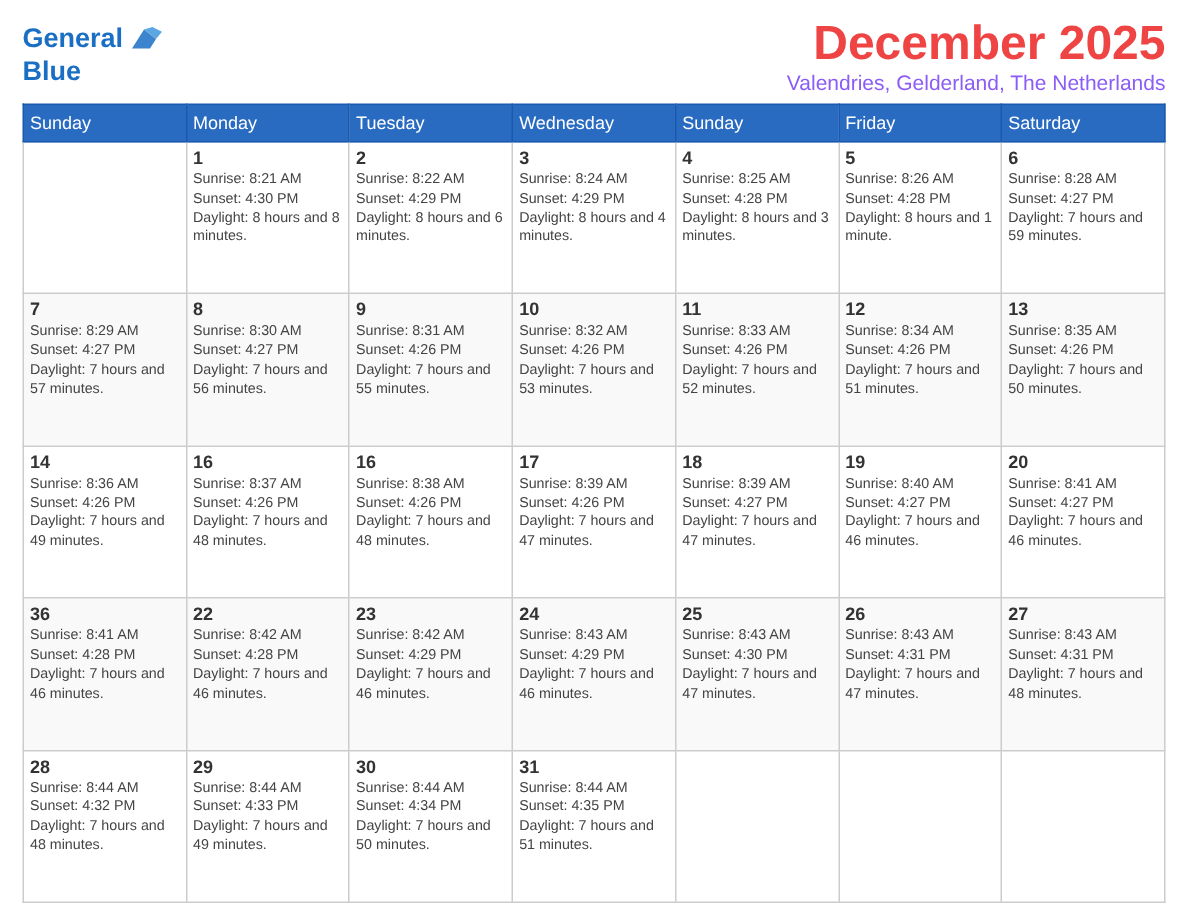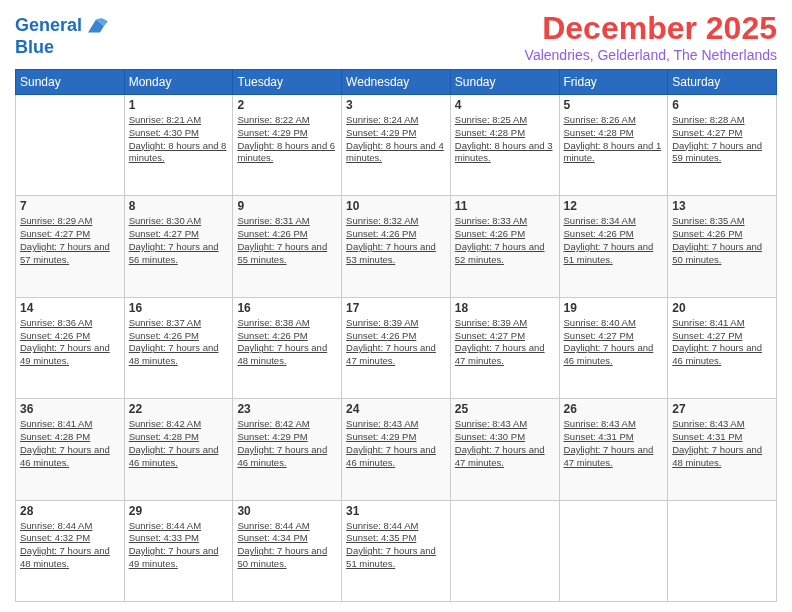--- a/index.html
+++ b/index.html
@@ -82,21 +82,20 @@
       font-size: 12px;
       font-weight: bold;
       color: #333;
       display: block;
       margin-bottom: 2px;
     }
     .cell-text {
       font-size: 9.5px;
       line-height: 1.35;
       color: #444;
-      text-decoration: underline;
     }
     .empty-cell {
       background: #fff;
     }
     tr:nth-child(even) td {
       background-color: #f9f9f9;
     }
     tr:nth-child(odd) td {
       background-color: #fff;
     }

